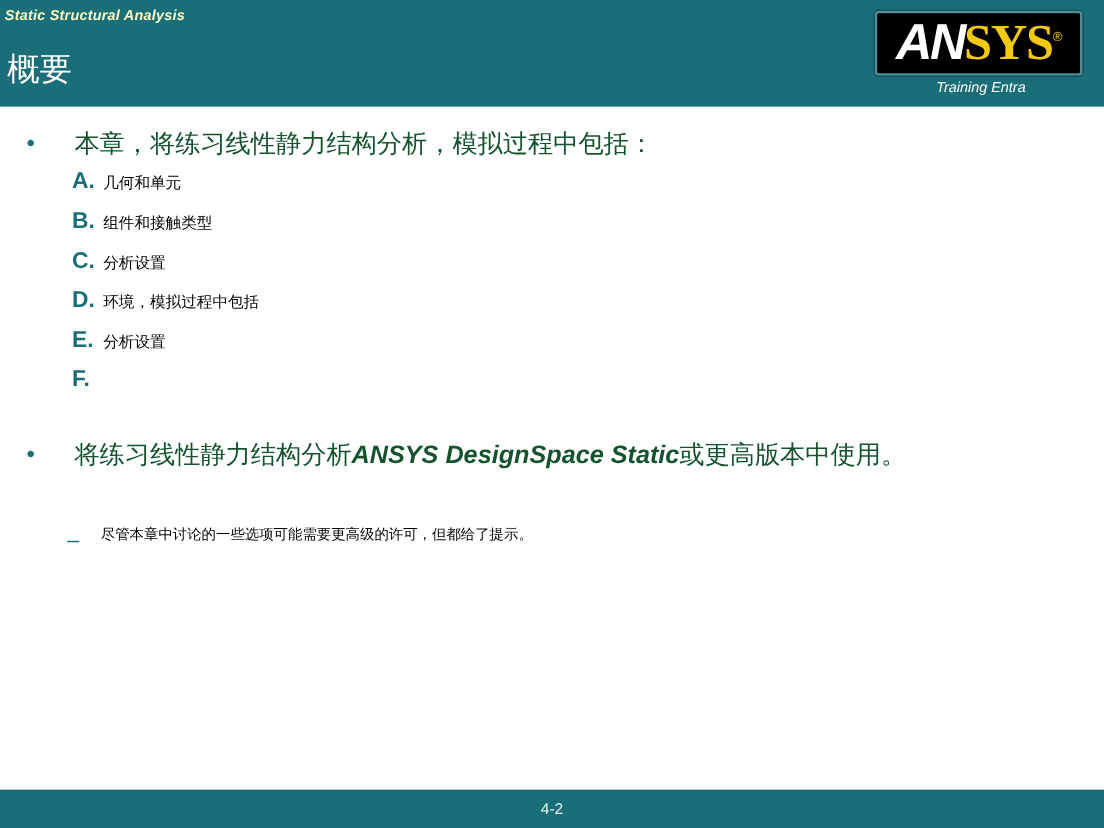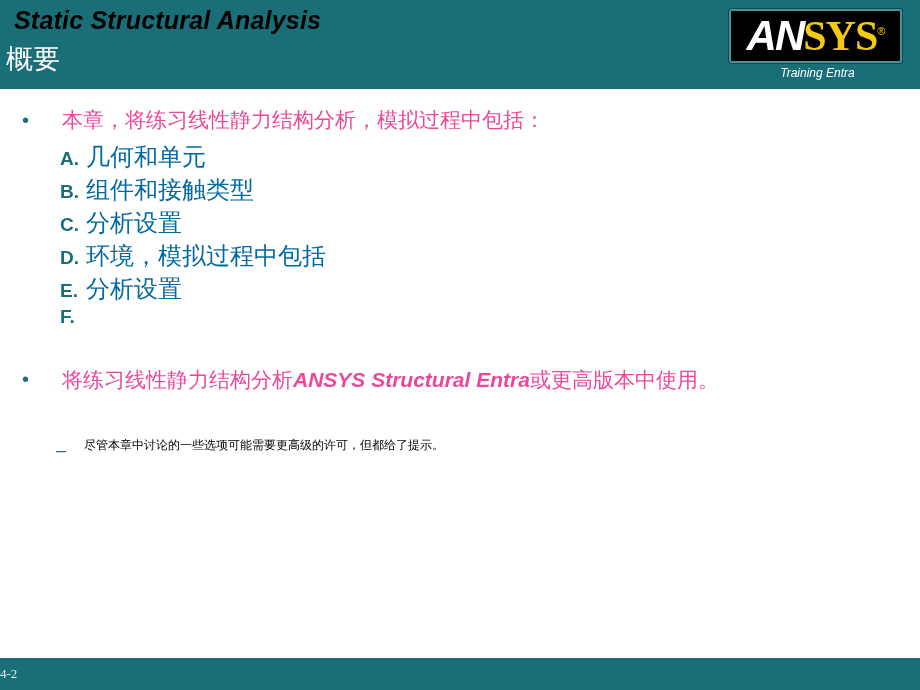--- a/index.html
+++ b/index.html
@@ -19,26 +19,26 @@
   .header-bar {
     position: absolute;
     left: 0;
     top: 0;
     width: 920px;
     height: 89px;
     background: #1a6e78;
   }
   .header-title {
     position: absolute;
-    left: 14px;
+    left: 4px;
     top: 6px;
-    font-size: 25px;
-    font-weight: bold;
-    font-style: italic;
-    color: #000000;
+    font-size: 12px;
+    font-weight: bold;
+    font-style: italic;
+    color: #fef9c3;
     letter-spacing: 0.2px;
     white-space: nowrap;
   }
   .header-subtitle {
     position: absolute;
     left: 6px;
     top: 48px;
     font-size: 27px;
     font-weight: normal;
     color: #ffffff;
@@ -124,21 +124,21 @@
     color: #1a6e78;
     font-size: 22px;
     line-height: 1;
     width: 22px;
     flex: 0 0 22px;
     text-align: left;
   }
   .bullet-text {
     font-family: "DejaVu Sans", sans-serif;
     font-size: 21px;
-    color: #ec4899;
+    color: #14532d;
     line-height: 1.3;
   }
 
   
   #bullet-1 {
     left: 22px;
     top: 18px;
     width: 860px;
   }
   #bullet-1 .bullet-dot { font-size: 20px; padding-top: 3px; }
@@ -158,22 +158,22 @@
   }
   .letter-marker {
     color: #1a6e78;
     font-weight: bold;
     font-size: 19px;
     font-family: "Liberation Sans", sans-serif;
     flex: 0 0 26px;
   }
   .letter-label {
     font-family: "DejaVu Sans", sans-serif;
-    font-size: 24px;
-    color: #0369a1;
+    font-size: 13px;
+    color: #000000;
   }
 
   
   #bullet-2 {
     left: 22px;
     top: 277px;
     width: 875px;
   }
   #bullet-2 .bullet-dot { font-size: 20px; padding-top: 3px; }
   #bullet-2 .bullet-text {
@@ -213,21 +213,22 @@
     top: 658px;
     width: 920px;
     height: 32px;
     background: #1a6e78;
   }
   .page-number {
     position: absolute;
     left: 0;
     top: 8px;
     width: 920px;
-    font-family: Liberation Serif, serif;
+    text-align: center;
+    font-family: Liberation Sans, sans-serif;
     font-size: 13px;
     color: #e8f0f1;
   }
 </style>
 </head>
 <body>
 
 <div class="header-bar">
   <div class="header-title">Static Structural Analysis</div>
   <div class="header-subtitle">概要</div>
@@ -268,21 +269,21 @@
       <span class="letter-marker">E.</span>
       <span class="letter-label">分析设置</span>
     </div>
     <div class="letter-item">
       <span class="letter-marker">F.</span>
     </div>
   </div>
 
   <div class="bullet-row" id="bullet-2">
     <span class="bullet-dot">•</span>
-    <span class="bullet-text"><span>将练习线性静力结构分析</span><span class="emph">ANSYS Structural Entra</span><span>或更高版本中使用。</span></span>
+    <span class="bullet-text"><span>将练习线性静力结构分析</span><span class="emph">ANSYS DesignSpace Static</span><span>或更高版本中使用。</span></span>
   </div>
 
   <div class="bullet-row" id="subbullet-1">
     <span class="bullet-dash">–</span>
     <span class="sub-text">尽管本章中讨论的一些选项可能需要更高级的许可，但都给了提示。</span>
   </div>
 
 </div>
 
 <div class="footer-bar">

